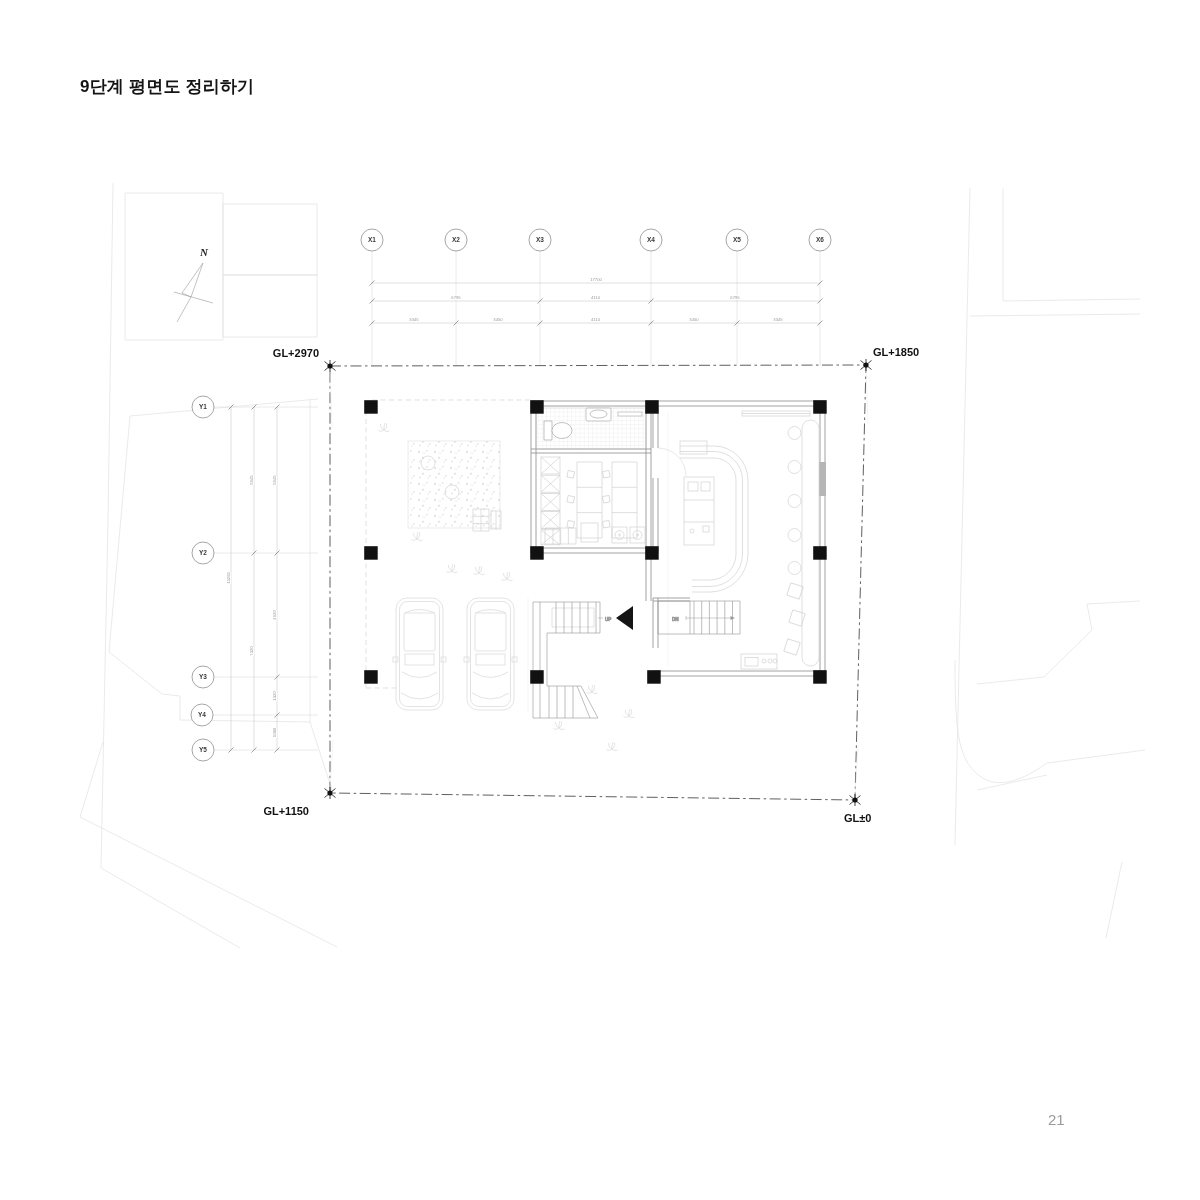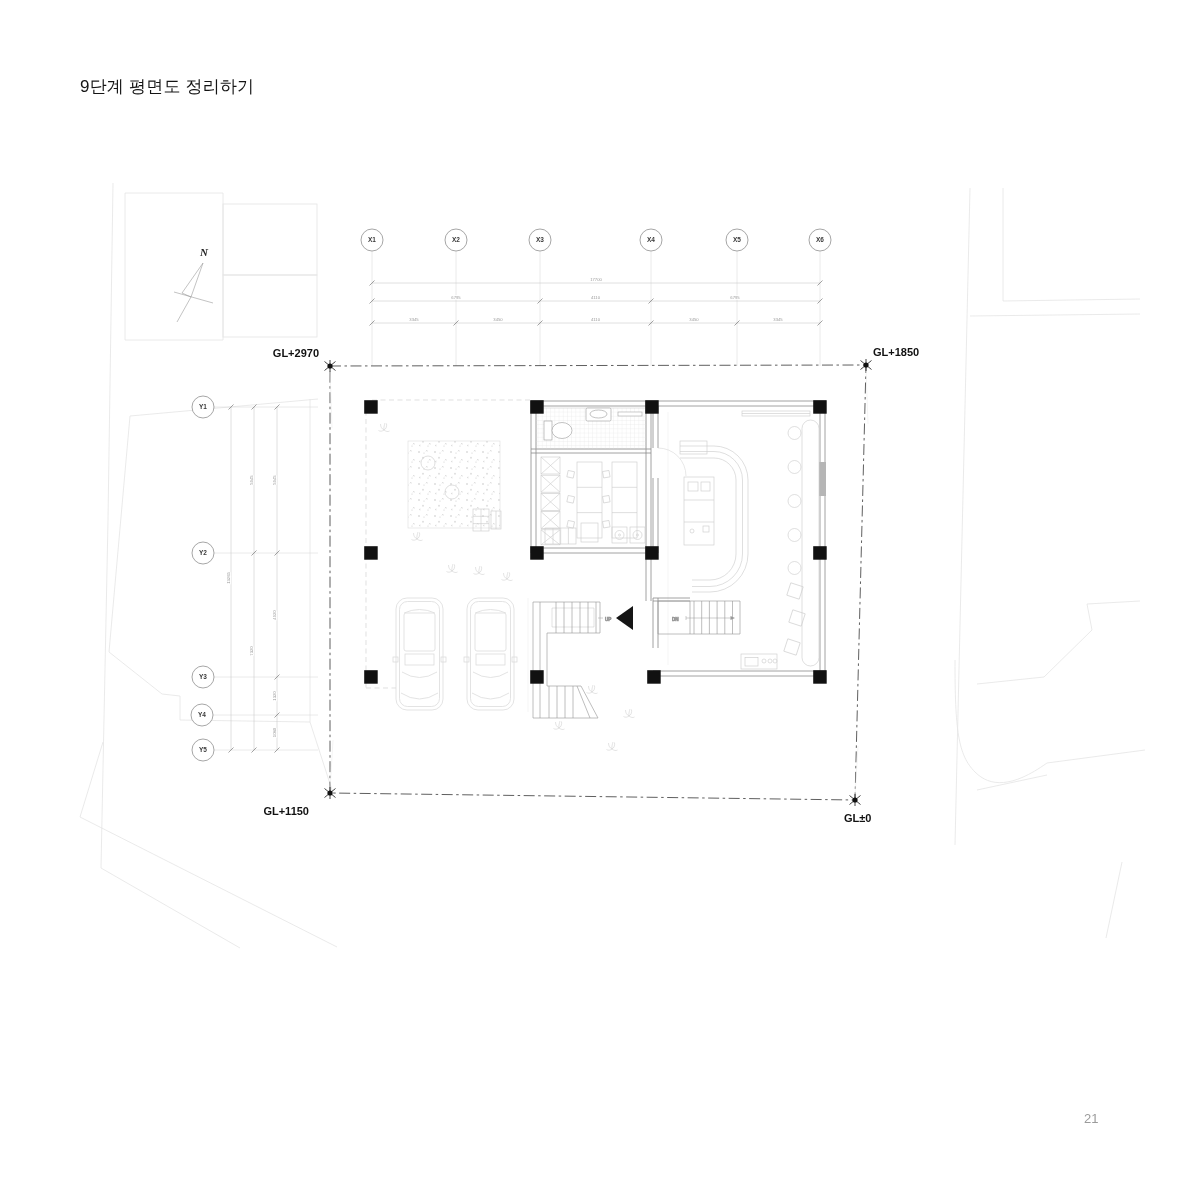--- a/index.html
+++ b/index.html
@@ -1,20 +1,20 @@
 <!DOCTYPE html>
 <html><head>
 <meta charset="utf-8">
 <style>
   html,body{margin:0;padding:0;background:#fff}
   body{width:1200px;height:1200px;position:relative;overflow:hidden;
        font-family:"Liberation Sans",sans-serif;}
-  .title{position:absolute;left:80px;top:75px;font-size:17px;font-weight:400;
+  .title{position:absolute;left:80px;top:75px;font-size:17px;font-weight:700;
          color:#141414;letter-spacing:.2px}
-  .pagenum{position:absolute;left:1084px;top:1111px;font-size:13px;color:#9b9b9b}
+  .pagenum{position:absolute;left:1048px;top:1111px;font-size:15px;color:#9b9b9b}
   svg{position:absolute;left:0;top:0}
   .ctx{stroke:#e4e4e4;stroke-width:.8;fill:none}
   .faint{stroke:#e9e9e9;stroke-width:.5;fill:none}
   .lite{stroke:#d2d2d2;stroke-width:.7;fill:none}
   .furn{stroke:#cdcdcd;stroke-width:.65;fill:none}
   .wall{stroke:#8a8a8a;stroke-width:.8;fill:none}
   .stair{stroke:#9a9a9a;stroke-width:.65;fill:none}
   .dimline{stroke:#c6c6c6;stroke-width:.55;fill:none}
   .stem{stroke:#d9d9d9;stroke-width:.55;fill:none}
   .tick{stroke:#7a7a7a;stroke-width:.7;fill:none}

